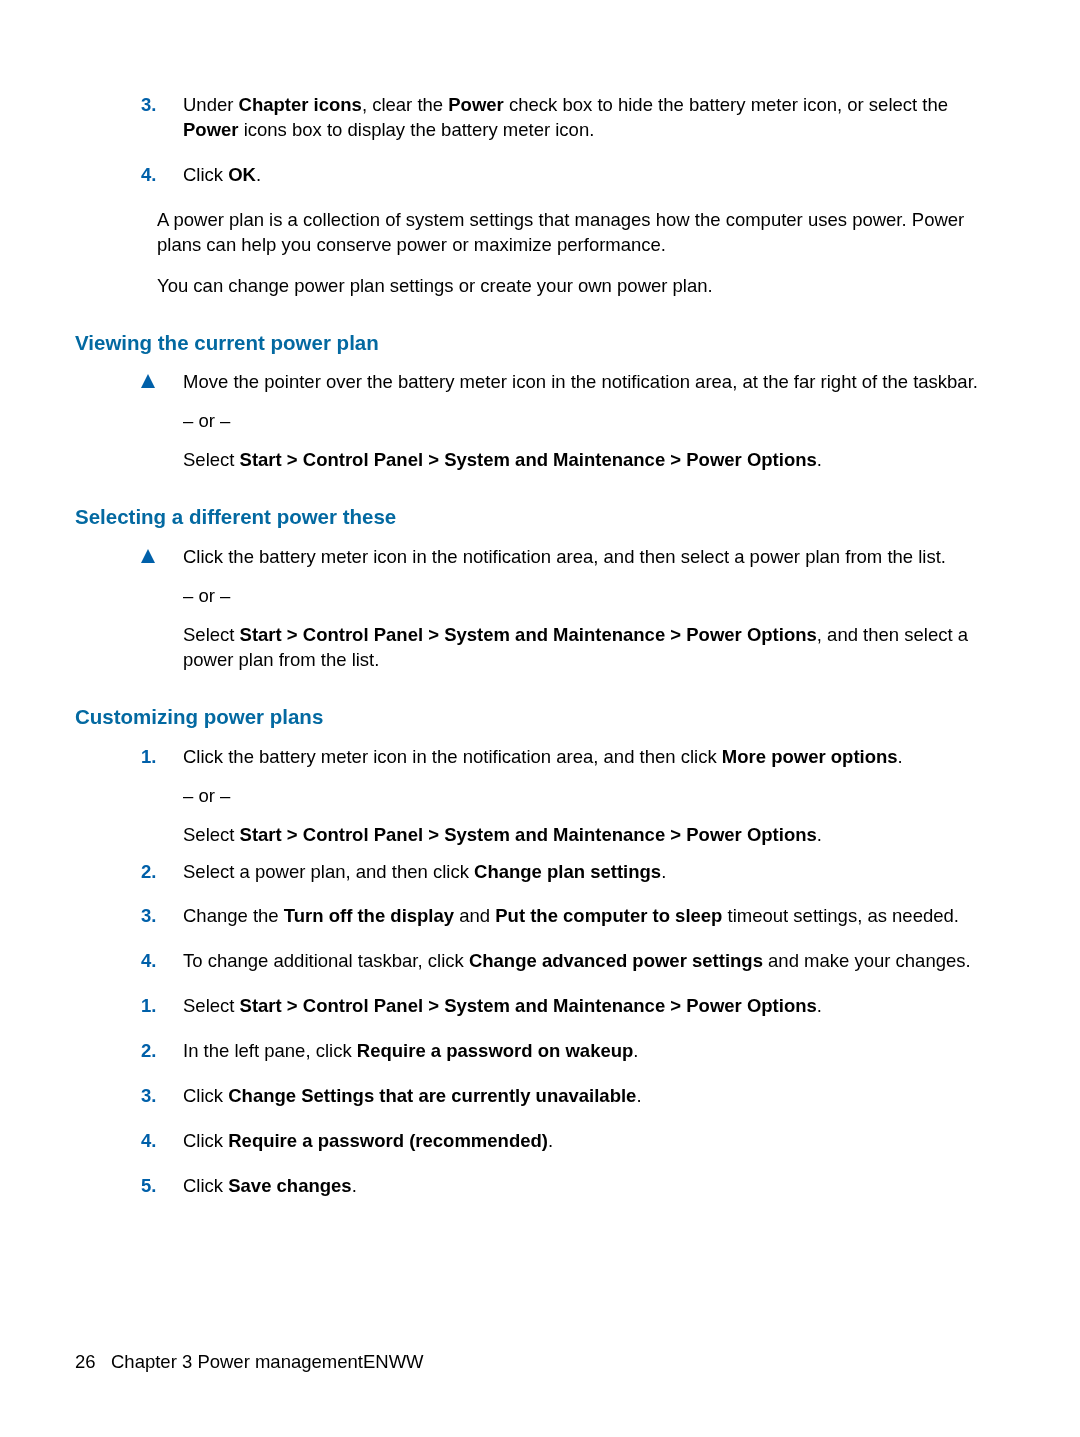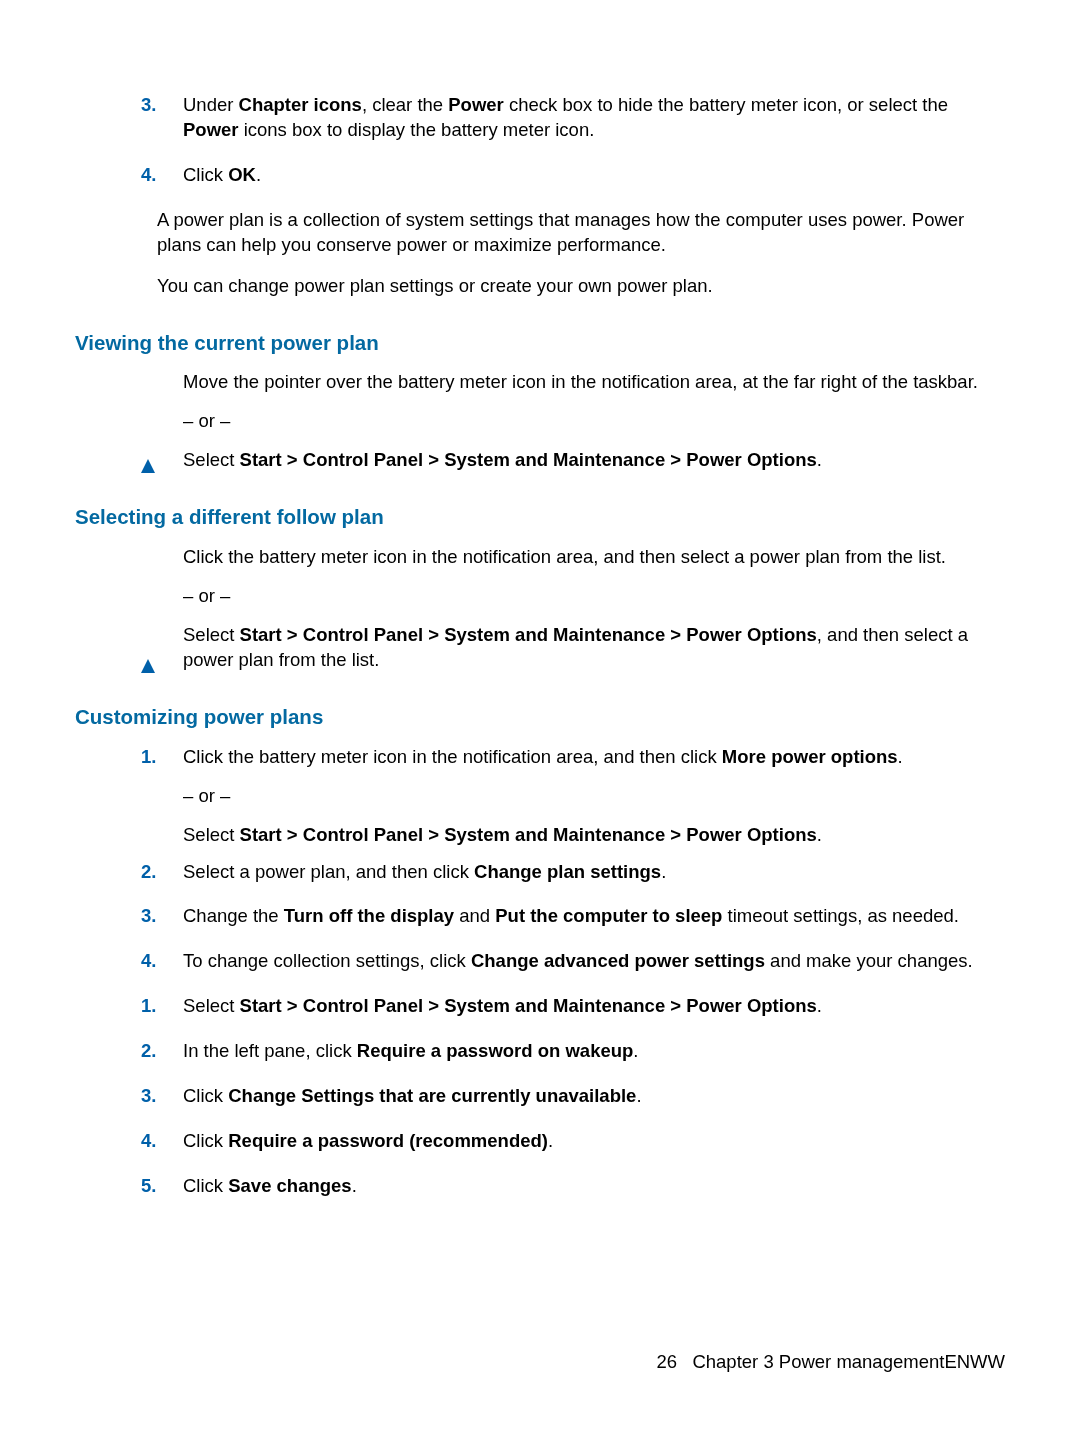--- a/index.html
+++ b/index.html
@@ -30,21 +30,20 @@
     flex-shrink: 0;
     text-align: left;
     padding-left: 0;
   }
   .ol-body {
     flex: 1;
   }
   .tri-item {
     display: flex;
     margin-bottom: 12px;
-    align-items: flex-end;
   }
   .tri-icon {
     width: 42px;
     flex-shrink: 0;
     color: #0060a9;
     font-size: 18px;
     position: relative;
   }
   .tri-icon svg {
     width: 14px;
@@ -71,21 +70,21 @@
     margin: 14px 0;
   }
   .b { font-weight: bold; }
   .footer {
     position: absolute;
     left: 75px;
     right: 75px;
     bottom: 62px;
     font-size: 18.5px;
     display: flex;
-    justify-content: flex-end;
+    justify-content: flex-start;
   }
   .step-list {
     margin-left: 66px;
   }
   .step-list .ol-item { margin-bottom: 20px; }
   .body-para-block {
     margin-left: 66px;
   }
   .tri-list {
     margin-left: 66px;
@@ -127,21 +126,21 @@
       <div class="ol-body">
         <div>Move the pointer over the battery meter icon in the notification area, at the far right of the taskbar.</div>
         <div class="or">– or –</div>
         <div>
           <span>Select </span><span class="b">Start &gt; Control Panel &gt; System and Maintenance &gt; Power Options</span><span>.</span>
         </div>
       </div>
     </div>
   </div>
 
-  <div class="h3">Selecting a different follow plan</div>
+  <div class="h3">Selecting a different power these</div>
   <div class="tri-list">
     <div class="tri-item">
       <div class="tri-icon">
         <svg viewBox="0 0 10 10">
             <polygon points="5,0 10,10 0,10" fill="#0060a9"></polygon>
           </svg>
       </div>
       <div class="ol-body">
         <div>Click the battery meter icon in the notification area, and then select a power plan from the list.</div>
         <div class="or">– or –</div>
@@ -174,21 +173,21 @@
     </div>
     <div class="ol-item">
       <div class="ol-num">3.</div>
       <div class="ol-body">
         <span>Change the </span><span class="b">Turn off the display</span><span> and </span><span class="b">Put the computer to sleep</span><span> timeout settings, as needed.</span>
       </div>
     </div>
     <div class="ol-item">
       <div class="ol-num">4.</div>
       <div class="ol-body">
-        <span>To change collection settings, click </span><span class="b">Change advanced power settings</span><span> and make your changes.</span>
+        <span>To change additional taskbar, click </span><span class="b">Change advanced power settings</span><span> and make your changes.</span>
       </div>
     </div>
   </div>
 
   <div class="step-list">
     <div class="ol-item">
       <div class="ol-num">1.</div>
       <div class="ol-body">
         <span>Select </span><span class="b">Start &gt; Control Panel &gt; System and Maintenance &gt; Power Options</span><span>.</span>
       </div>

